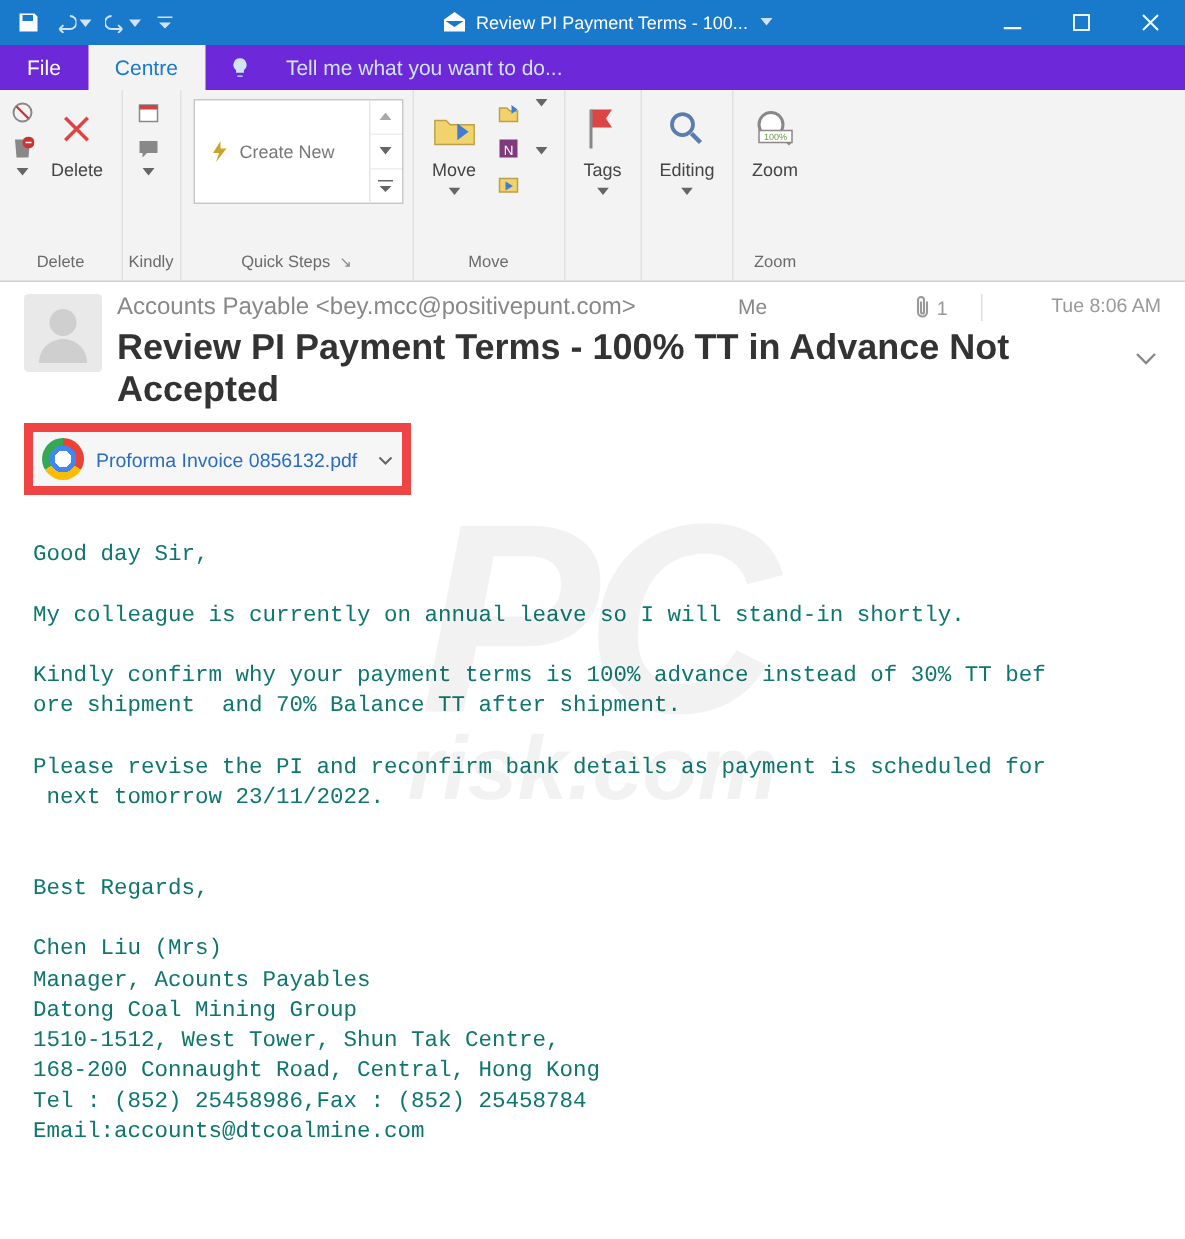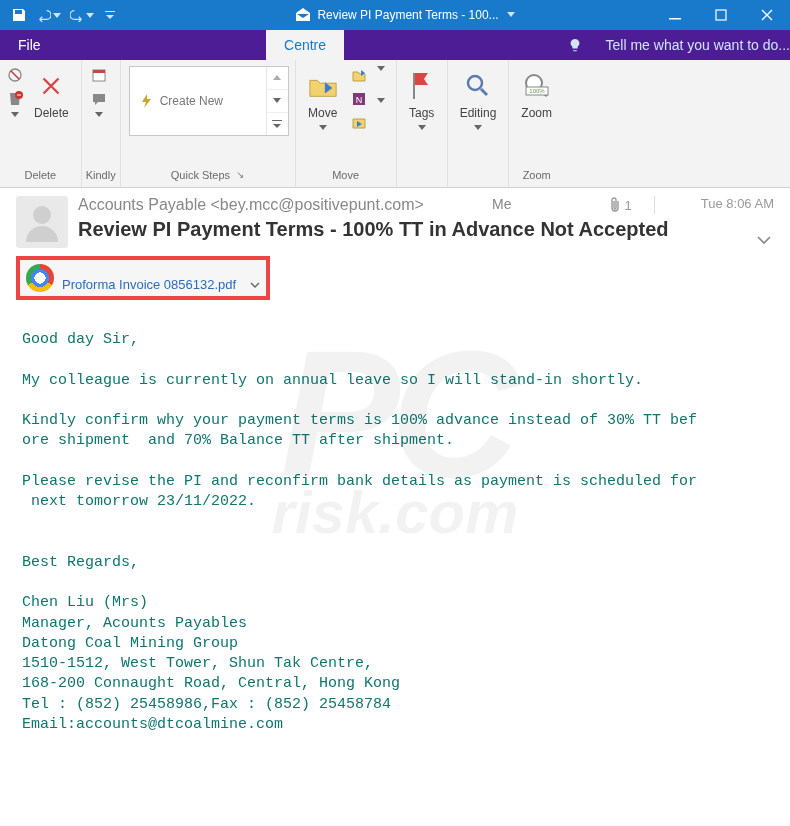--- a/index.html
+++ b/index.html
@@ -65,26 +65,25 @@
     width: 46px; height: 30px;
     display: flex; align-items: center; justify-content: center;
     cursor: pointer;
   }
   .titlebar svg { display: block; }
   .arrow-drop { display:flex; align-items:center; gap:2px;}
 
   
   .tabrow {
     height: 30px;
-    background: #4c1d95;
+    background: #6d28d9;
     display: flex;
     align-items: stretch;
     color: #fff;
     font-size: 14px;
-    justify-content: space-between;
   }
   .tabrow .tab {
     padding: 0 18px;
     display: flex; align-items: center;
     cursor: pointer;
   }
   .tabrow .tab.active {
     background: #f3f3f3;
     color: #1979ca;
     font-weight: 400;
@@ -129,21 +128,21 @@
   .bigbtn .icon-box { height: 36px; display:flex; align-items:center; justify-content:center;}
   .bigbtn .label { margin-top: 2px; line-height: 1.2; text-align:center;}
   .minirow { display:flex; flex-direction:column; }
   .minibtn { width: 22px; height: 22px; display:flex; align-items:center; justify-content:center; cursor:pointer; }
   .caret { margin-top: 2px;}
   .reply-stack { display:flex; flex-direction:column; gap: 3px; padding: 2px 2px;}
   .reply-row { display:flex; align-items:center; gap:6px; font-size:12px; color:#444; padding: 3px 6px; cursor:pointer;}
   .qs-box {
     background: #fff;
     border: 1px solid #c8c8c8;
-    height: 70px; width: 160px;
+    height: 70px; width: 140px;
     display: flex;
     margin: 2px 2px 0 4px;
   }
   .qs-create { flex:1; display:flex; align-items:center; padding:0 10px; gap:6px; font-size:12px; color:#777; cursor:pointer;}
   .qs-more { width:22px; border-left:1px solid #e6e6e6; display:flex; flex-direction:column; }
   .qs-more div { flex:1; display:flex; align-items:center; justify-content:center; cursor:pointer; border-bottom:1px solid #eee;}
   .qs-more div:last-child{ border-bottom:none;}
 
   
   .msgheader {
@@ -165,33 +164,33 @@
     display:flex; 
     font-size: 16px; color:#888;
     gap: 12px;
   }
   .from-line .from { flex:1; white-space:nowrap; overflow:hidden; text-overflow:ellipsis; }
   .from-line .to { color:#888; font-size:14px;}
   .from-line .sep { width:1px; height:18px; background:#ddd; margin:0 10px;}
   .from-line .attach { color:#999; font-size:13px; display:flex; align-items:center; gap:4px; margin-left:85px;}
   .from-line .date { color:#999; font-size:13px; margin-left:24px;}
   .subject-line {
-    font-size: 20px; font-weight: bold; color:#333;
+    font-size: 24px; font-weight: bold; color:#333;
     margin-top: 4px;
   }
   .collapse-caret {
     position:absolute; right:18px; top:44px;
     cursor:pointer; color:#777;
   }
 
   
   .attach-bar { padding: 6px 16px 2px; }
   .attach-chip {
-    display:inline-flex; align-items:flex-end;
-    border:4px solid #ef4444; background:#f6f6f6;
+    display:inline-flex; align-items:center;
+    border:6px solid #ef4444; background:#f6f6f6;
     padding: 4px 6px; gap:8px;
     cursor:pointer;
     font-size: 13px; color:#2a6cc0;
   }
   .attach-chip .chrome-icon {
     width:28px; height:28px; border-radius:50%;
     background:
       radial-gradient(circle at 50% 50%, #fff 0 28%, #4285F4 28% 45%, transparent 45%),
       conic-gradient(#EA4335 0 120deg, #FBBC05 120deg 240deg, #34A853 240deg 360deg);
     flex-shrink:0;

